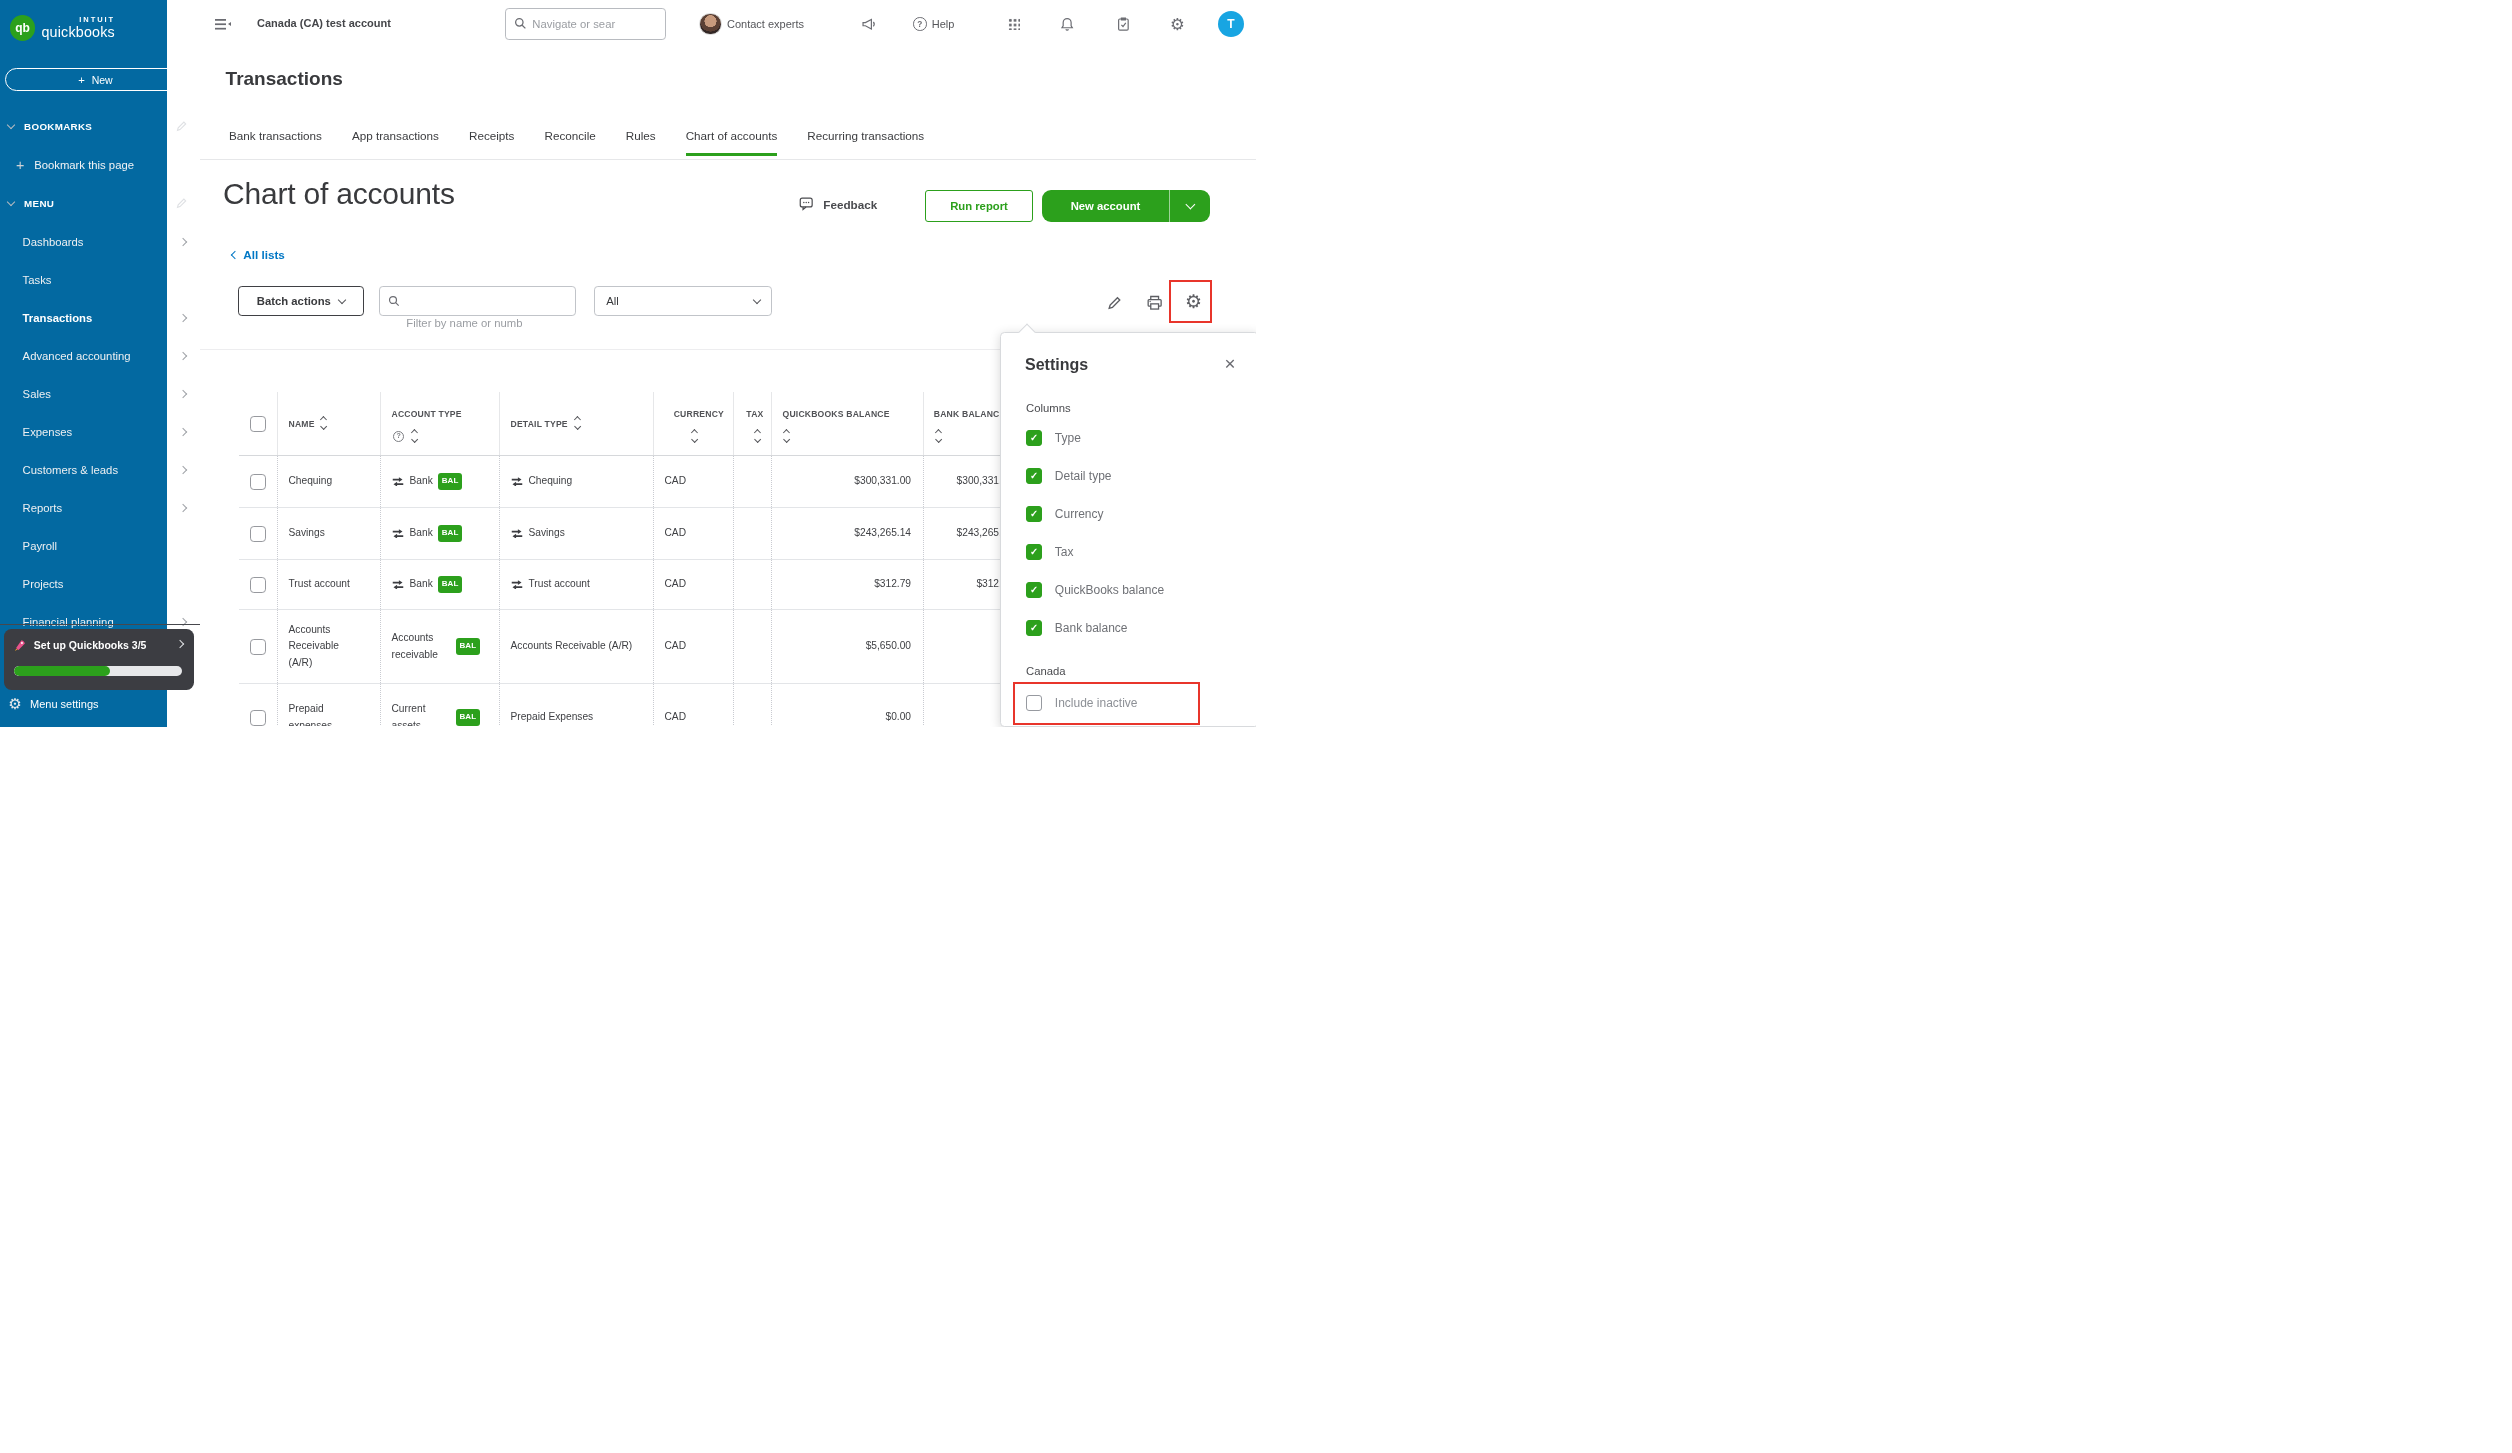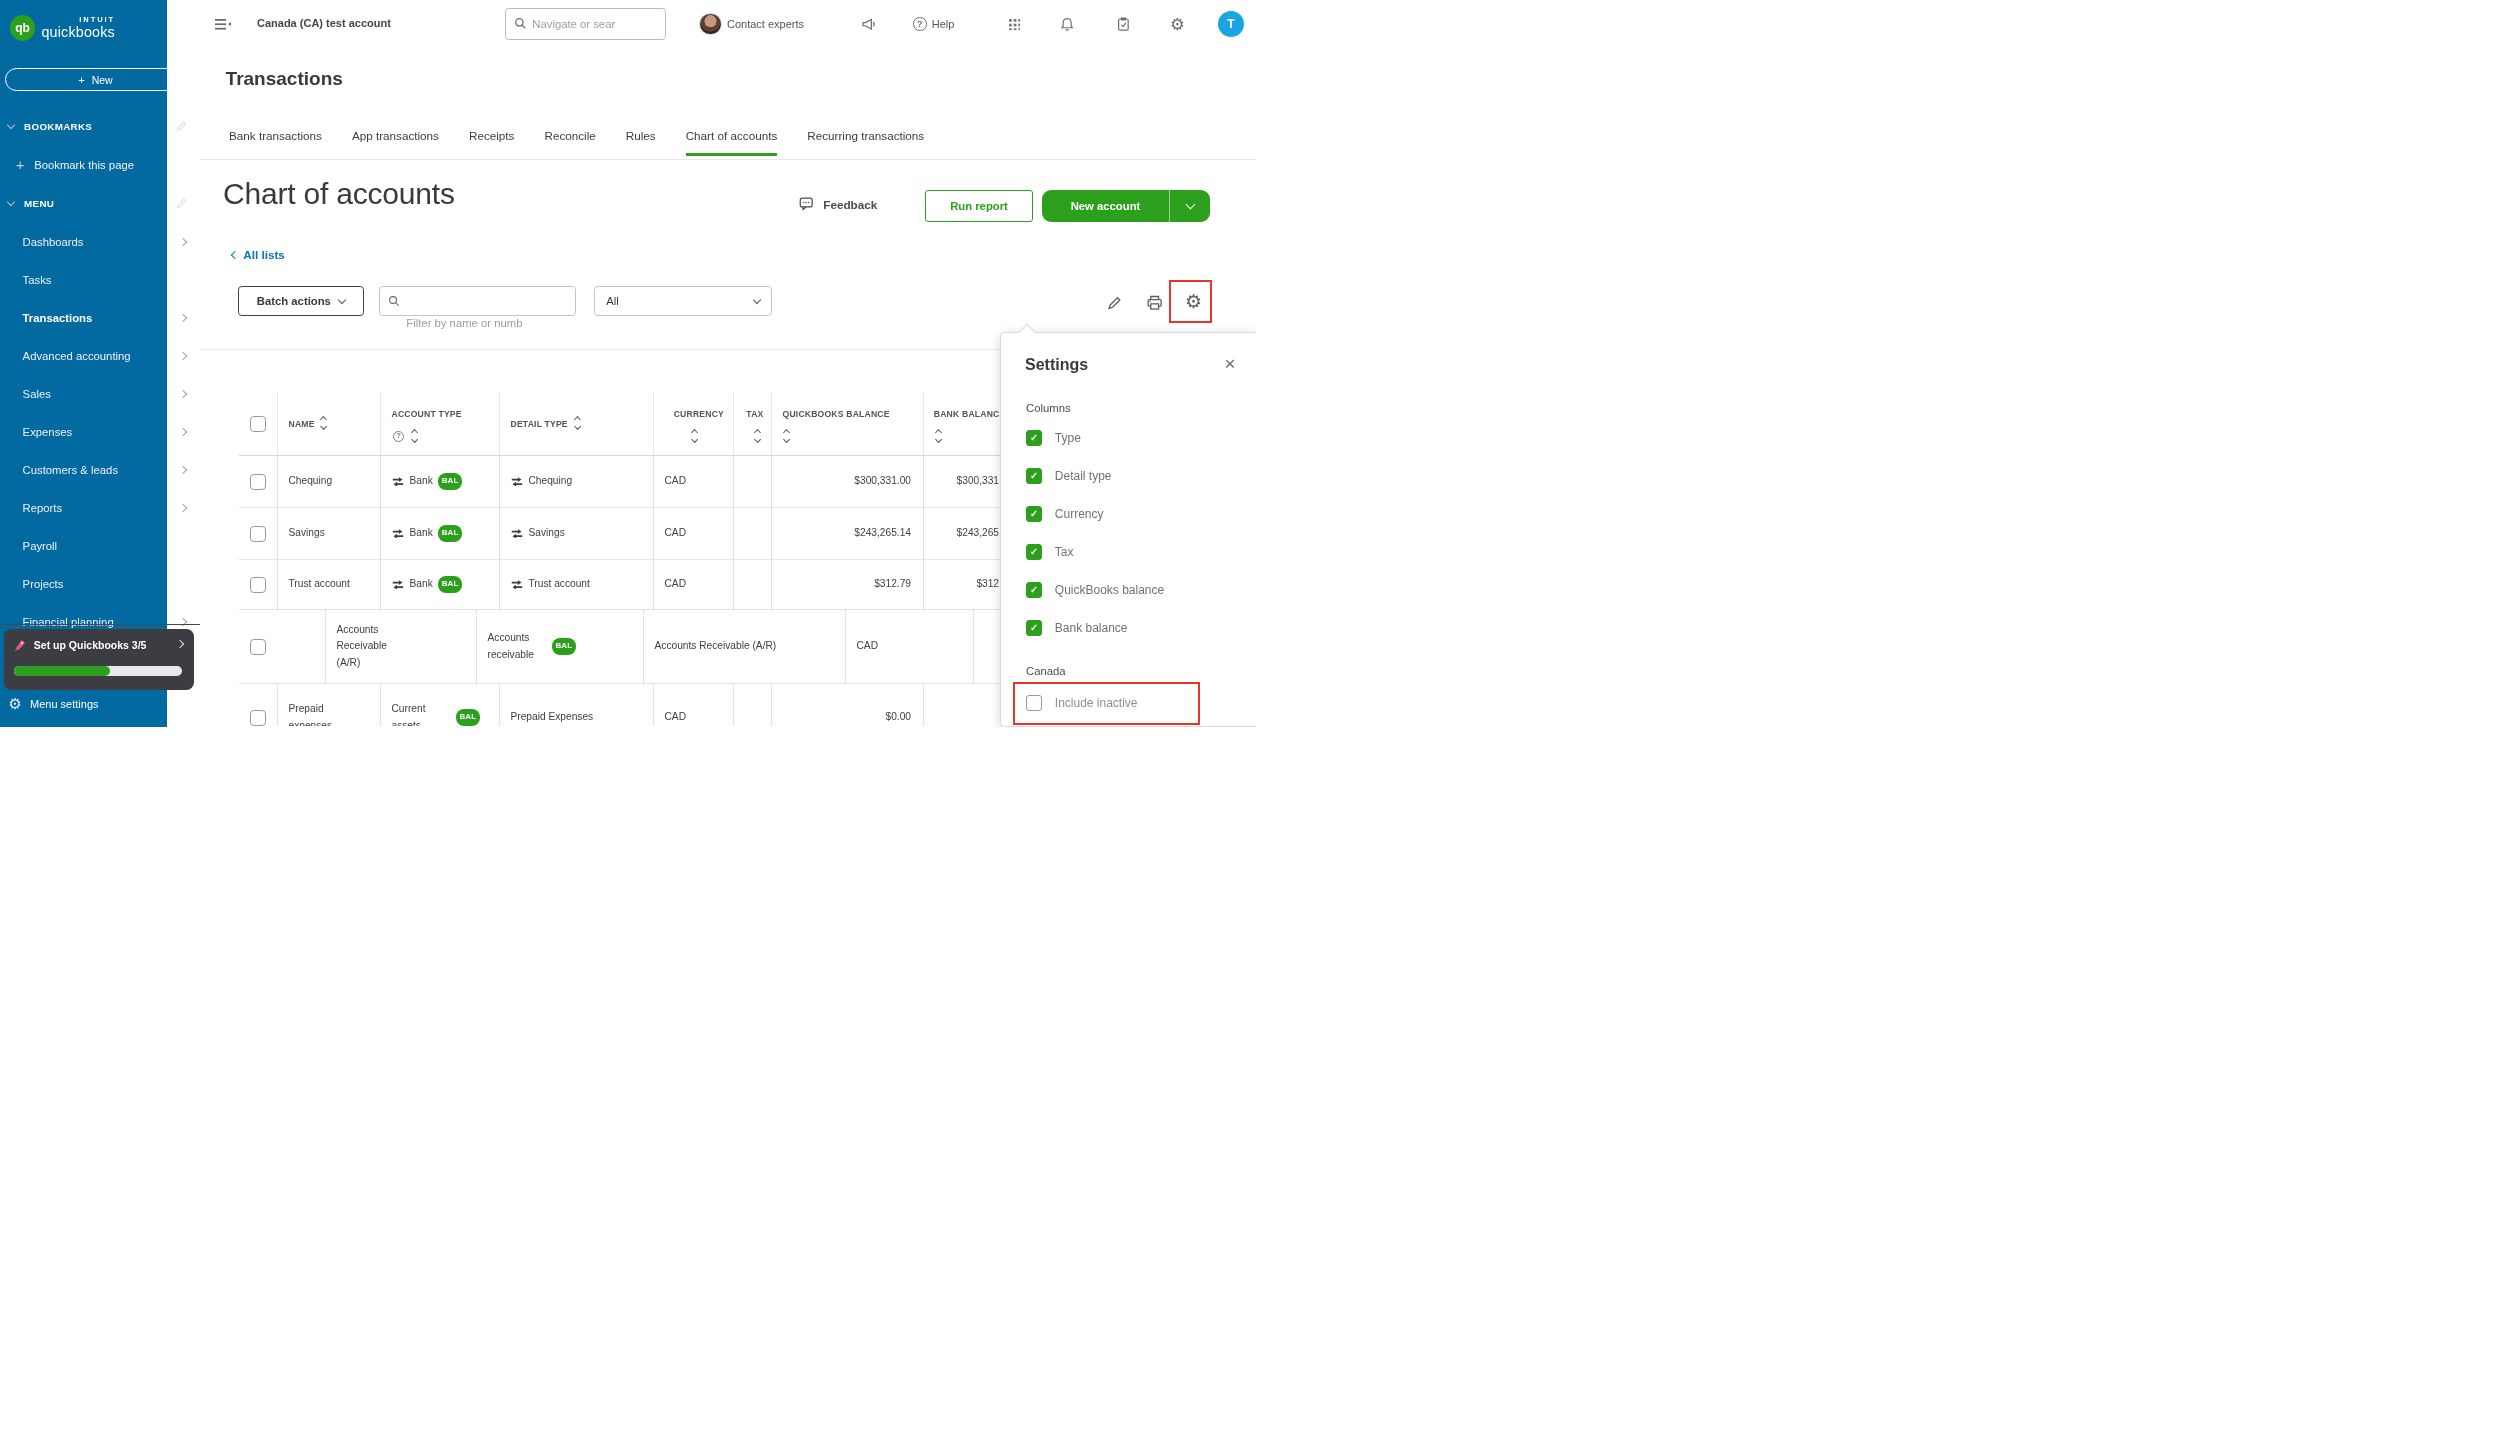--- a/index.html
+++ b/index.html
@@ -95,21 +95,21 @@
   .sort i{width:5.3px;height:5.3px;border:solid #55565a;display:block;}
   .sort .up{border-width:1.5px 1.5px 0 0;transform:rotate(-45deg);}
   .sort .dn{border-width:0 1.5px 1.5px 0;transform:rotate(45deg);}
   .help-sm{width:11.3px;height:11.3px;border:1.1px solid #7b7d82;border-radius:50%;font-size:7.1px;display:inline-flex;align-items:center;justify-content:center;color:#7b7d82;}
   .trow{border-bottom:0.8px solid var(--border);}
   .td{display:flex;align-items:center;padding:0 6px 0 10.5px;color:#3f4044;border-left:0.8px dotted #c9cbd1;line-height:1.6;}
   .td:first-child{border-left:none;justify-content:center;padding:0;}
   .td.num{justify-content:flex-end;padding-right:12px;}
   .td.bank{justify-content:flex-end;padding-right:9.8px;}
   .sync{flex:none;margin-right:6px;display:flex;}
-  .bal{background:var(--green);color:#fff;font-size:8px;font-weight:700;padding:2.3px 3.8px;border-radius:8px;margin-left:5.3px;flex:none;}
+  .bal{background:var(--green);color:#fff;font-size:8px;font-weight:700;padding:2.3px 3.8px;border-radius:3px;margin-left:5.3px;flex:none;}
   .trow.wrap .name-text{max-width:60px;}
   .trow.wrap .type-text{max-width:59px;}
 
   
   .settings{position:absolute;left:1000px;top:332px;width:259px;height:395px;background:#fff;border:0.8px solid #d8dadd;border-radius:4.5px;box-shadow:0 2.3px 10.5px rgba(0,0,0,.16);z-index:50;}
   .settings-caret{position:absolute;left:19.6px;top:-6.8px;width:12px;height:12px;background:#fff;border-left:0.8px solid #d8dadd;border-top:0.8px solid #d8dadd;transform:rotate(45deg);}
   .settings-title{position:absolute;left:24px;top:22.6px;font-size:16px;font-weight:700;color:var(--ink);}
   .settings-close{position:absolute;left:223px;top:24px;font-size:14.3px;color:var(--gray);cursor:pointer;line-height:1;}
   .cols-label{position:absolute;left:25px;top:69px;font-size:11.3px;color:#4a4b4f;}
   .opt-list{position:absolute;left:25px;top:86px;width:218px;}
@@ -528,21 +528,21 @@
             <div class="td">
               <span></span>
             </div>
             <div class="td num">
               <span>$312.79</span>
             </div>
             <div class="td bank">
               <span>$312.79</span>
             </div>
           </div>
-          <div class="trow wrap" style="height: 74px; gap: 48px;">
+          <div class="trow wrap" style="height: 74px;">
             <div class="td">
               <span class="cb"></span>
             </div>
             <div class="td">
               <span class="name-text">Accounts Receivable (A/R)</span>
             </div>
             <div class="td">
 
               <span class="type-text">Accounts receivable</span>
               <span class="bal">BAL</span>

